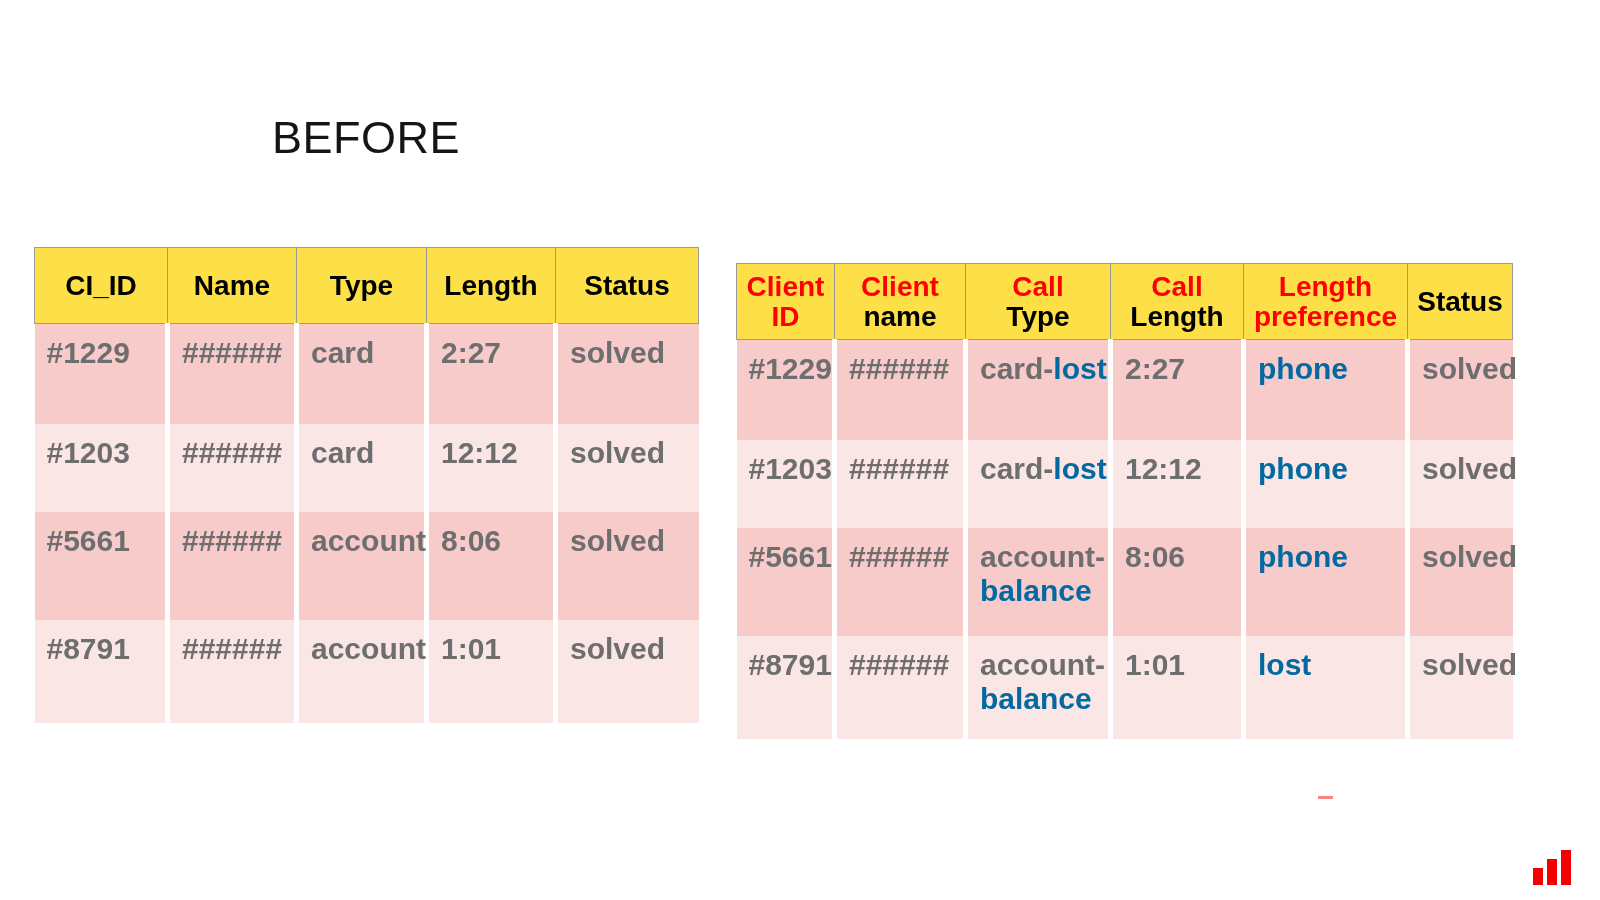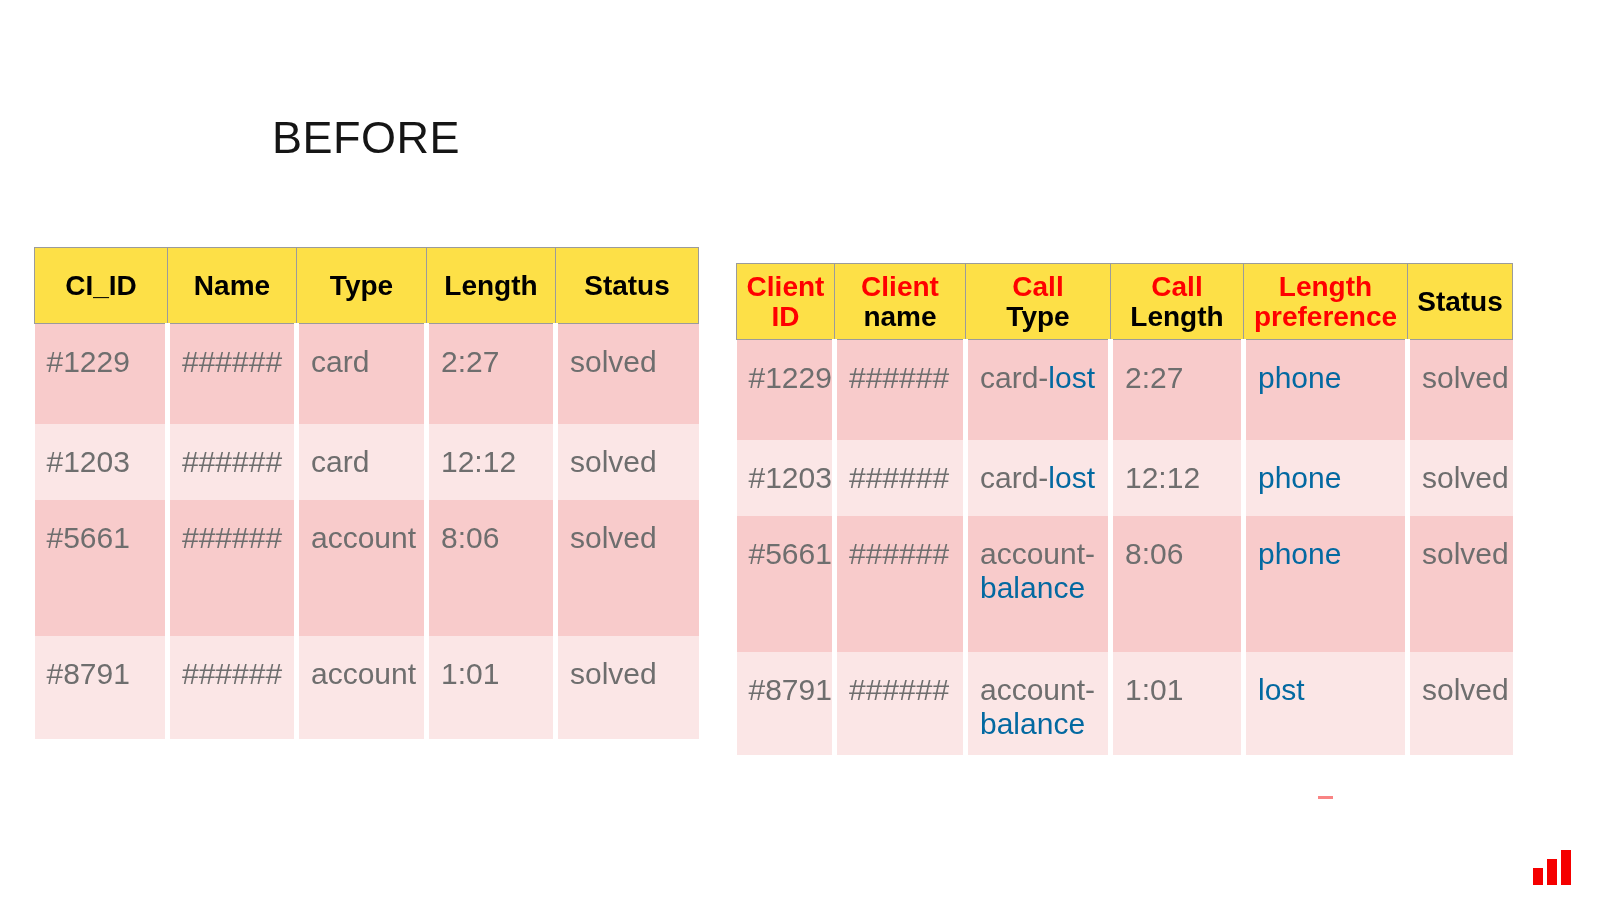--- a/index.html
+++ b/index.html
@@ -66,26 +66,26 @@
     text-align: center;
     font-size: 28px;
     font-weight: bold;
     color: #000000;
     line-height: 1.06;
   }
 
   
   table.grid tbody td {
     border: none;
-    padding: 21px 0 0 12px;
+    padding: 12px 0 0 12px;
     box-sizing: border-box;
     vertical-align: top;
     text-align: left;
     font-size: 30px;
-    font-weight: 400;
+    font-weight: 700;
     color: #6e6e6e;
     line-height: 1.14;
     white-space: nowrap;
   }
   table.grid tbody td.wrapcell {
     white-space: normal;
   }
 
   
   table.grid tbody tr.dark td { background: #f8cbcb; }
@@ -94,22 +94,22 @@
   table.grid tbody td {
     border-left: 5px solid #ffffff;
     border-right: 0;
   }
   table.grid tbody td:first-child {
     border-left: 0;
   }
 
   
   tr.r0 td { height: 100px; }
-  tr.r1 td { height: 76px; }
-  tr.r2 td { height: 136px; }
+  tr.r1 td { height: 88px; }
+  tr.r2 td { height: 108px; }
   tr.r3 td { height: 103px; }
 
   
   #tbl-before col.c0 { width: 133px; }
   #tbl-before col.c1 { width: 129px; }
   #tbl-before col.c2 { width: 130px; }
   #tbl-before col.c3 { width: 129px; }
   #tbl-before col.c4 { width: 143px; }
 
   

